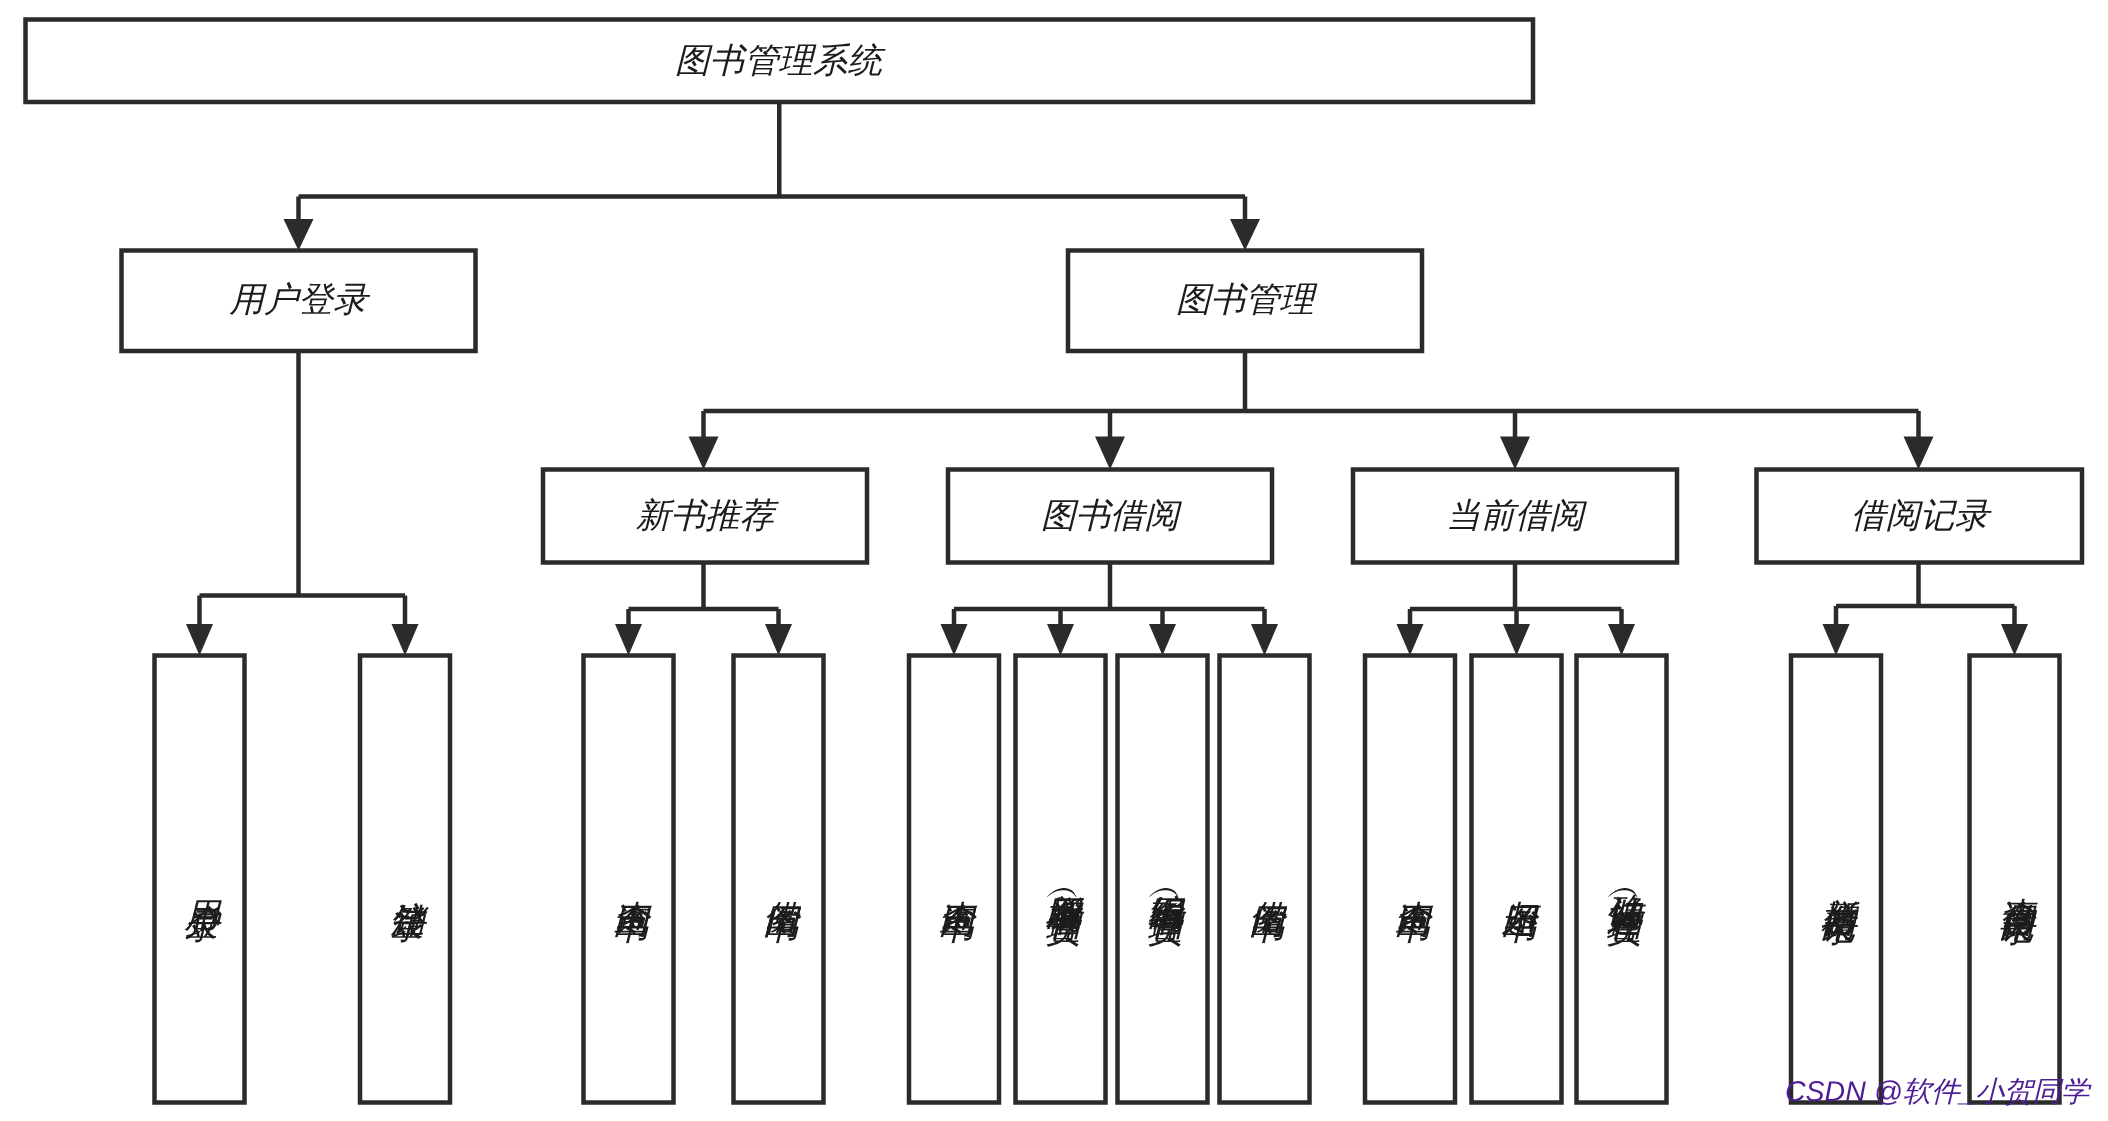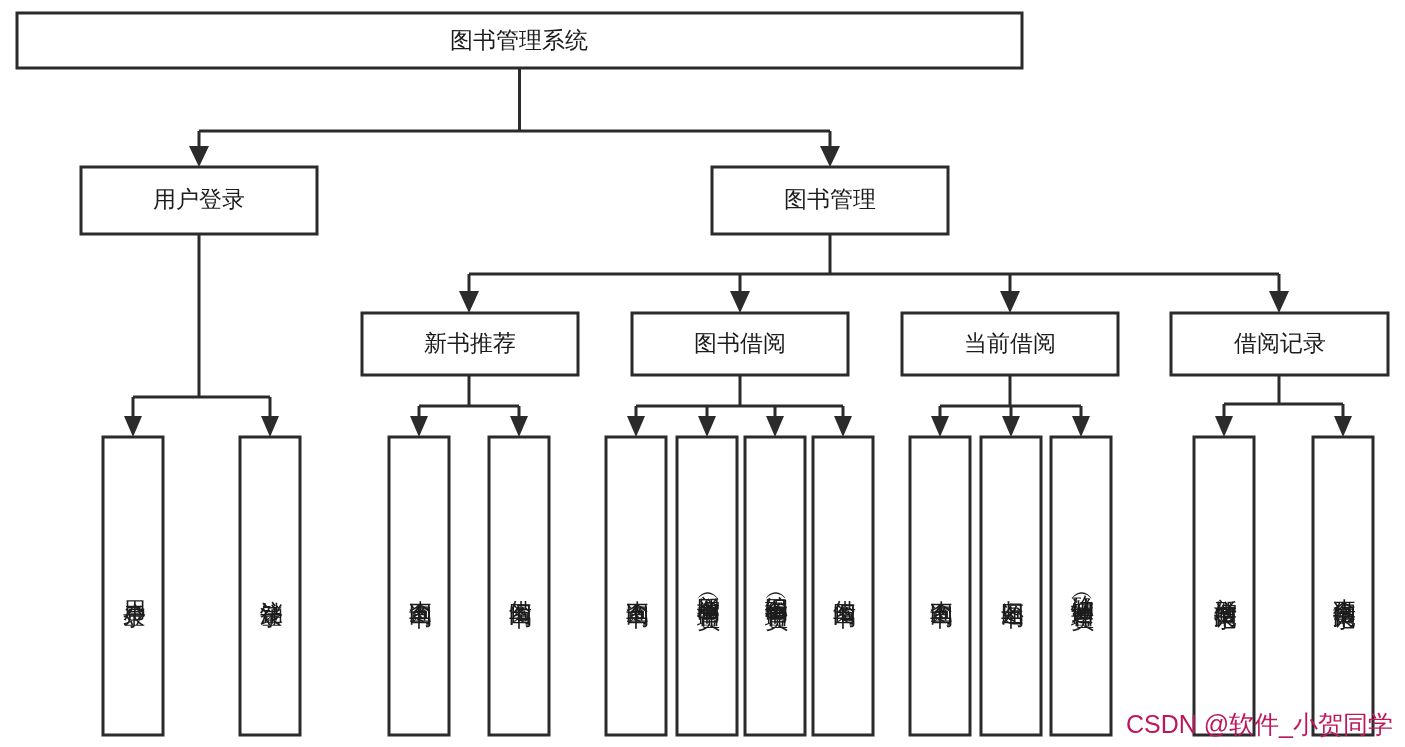--- a/index.html
+++ b/index.html
@@ -11,20 +11,21 @@
     width: 1405px;
     height: 747px;
     font-family: "Liberation Sans", "DejaVu Sans", sans-serif;
     overflow: hidden;
     position: relative;
   }
   #diagram-root {
     position: relative;
     width: 1405px;
     height: 747px;
+    font-style: italic;
   }
   svg.diagram-canvas {
     position: absolute;
     left: 0;
     top: 0;
     width: 1405px;
     height: 747px;
   }
   .node-box {
     fill: #ffffff;
@@ -55,22 +56,22 @@
     dominant-baseline: middle;
     writing-mode: vertical-rl;
     text-orientation: upright;
     letter-spacing: 2px;
   }
   .watermark-text {
     position: absolute;
     right: 12px;
     bottom: 6px;
     font-family: "Liberation Sans", "DejaVu Sans", sans-serif;
-    font-size: 25px;
-    color: #be185d;
+    font-size: 19px;
+    color: #4c1d95;
     white-space: nowrap;
     pointer-events: none;
     user-select: none;
   }
 </style>
 </head>
 <body>
 
 <div id="diagram-root">
 

